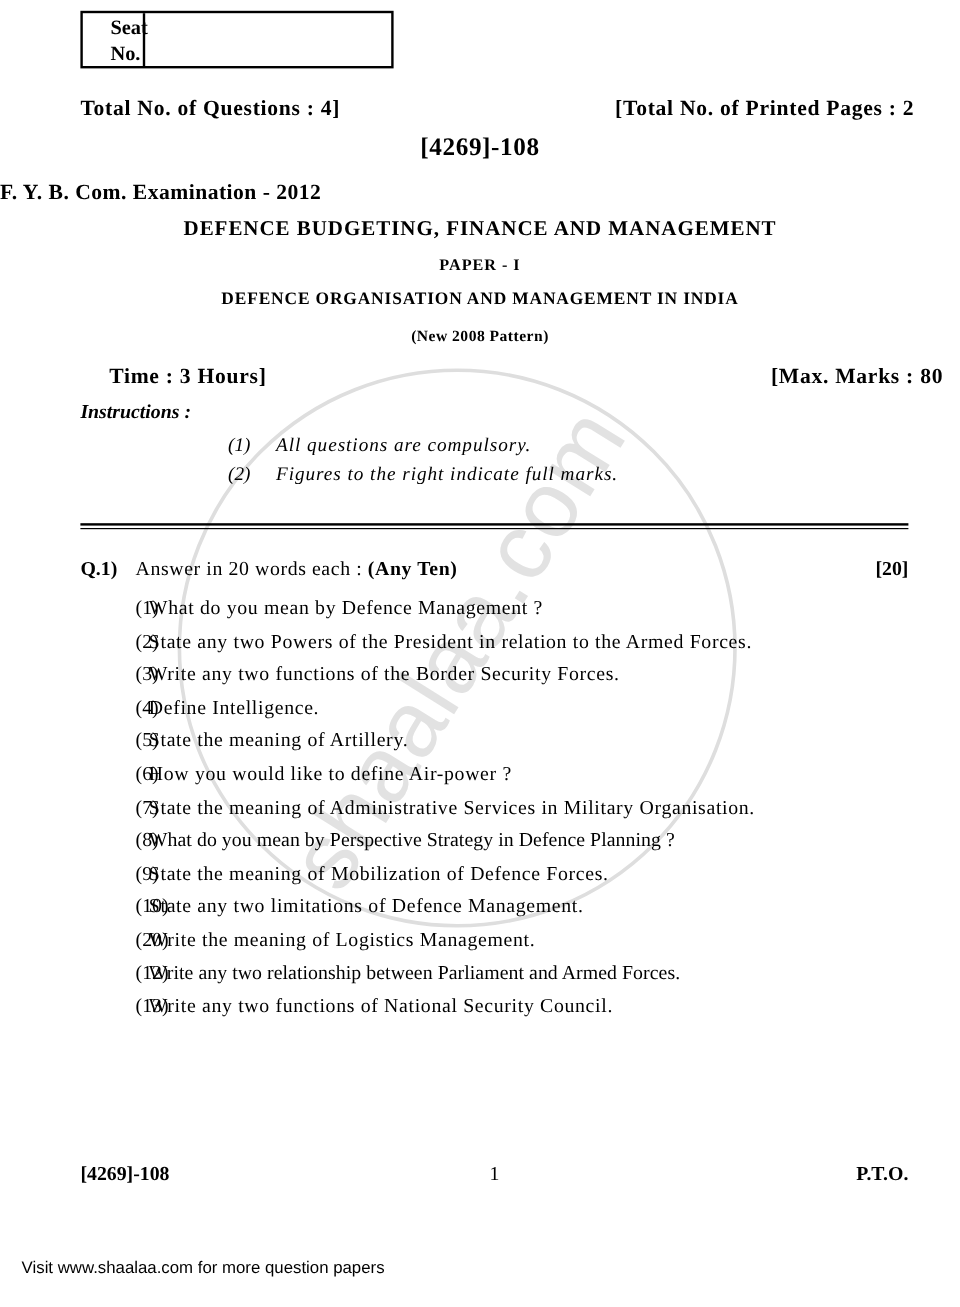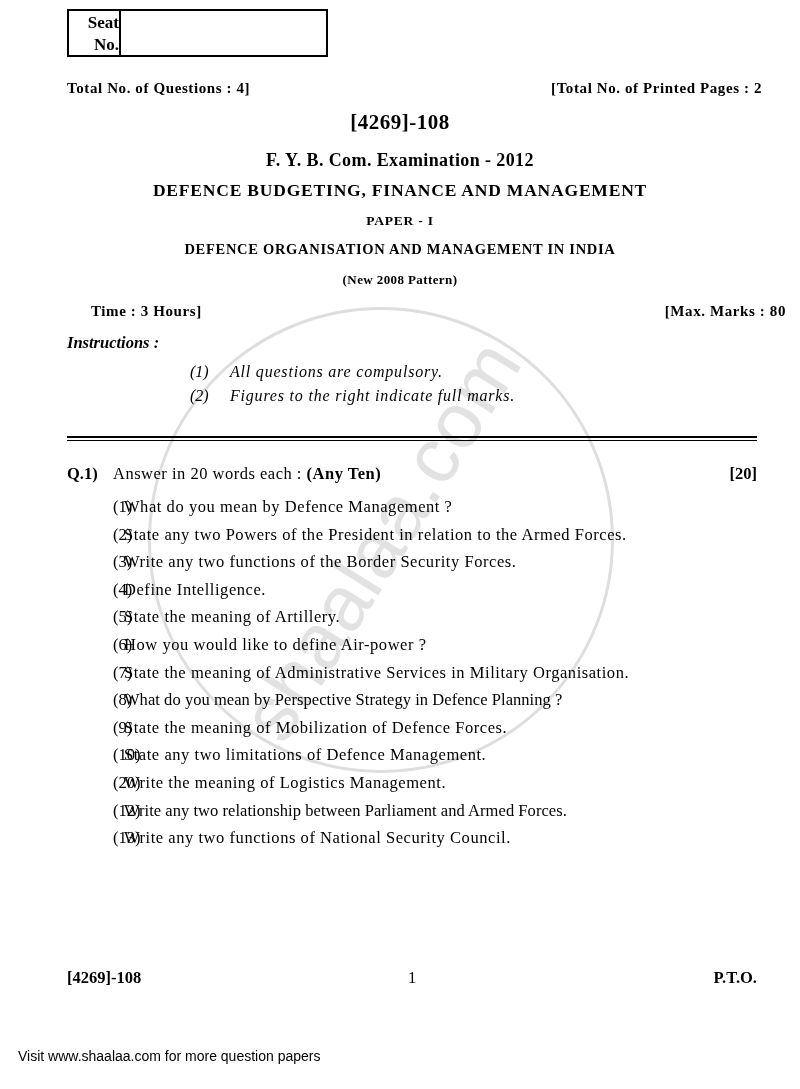--- a/index.html
+++ b/index.html
@@ -78,55 +78,54 @@
     box-sizing: border-box;
     display: flex;
   }
   .seat-label {
     width: 52px;
     border-right: 2px solid #000;
     box-sizing: border-box;
     font-weight: bold;
     font-size: 17px;
     line-height: 22px;
-    padding: 1px 0 0 5px;
-    text-align: right;
+    padding: 1px 0 0 23px;
   }
   .seat-label .l2 { display: block; }
   .seat-blank { flex: 1; }
 
   
   .hdr-row {
     position: absolute;
     left: 67px;
     width: 695px;
     display: flex;
     justify-content: space-between;
     align-items: baseline;
     font-weight: bold;
-    font-size: 15px;
+    font-size: 18px;
     letter-spacing: 0.6px;
     gap: 48px;
   }
   .totals-row { top: 80px; }
 
   .exam-code {
     position: absolute;
     left: 0; right: 0;
     top: 110px;
     text-align: center;
     font-weight: bold;
     font-size: 21px;
     letter-spacing: 0.5px;
   }
   .exam-name {
     position: absolute;
     left: 0; right: 0;
     top: 150px;
-    text-align: center;
+    text-align: left;
     font-weight: bold;
     font-size: 18px;
     letter-spacing: 0.4px;
   }
   .subject {
     position: absolute;
     left: 0; right: 0;
     top: 180px;
     text-align: center;
     font-weight: bold;

